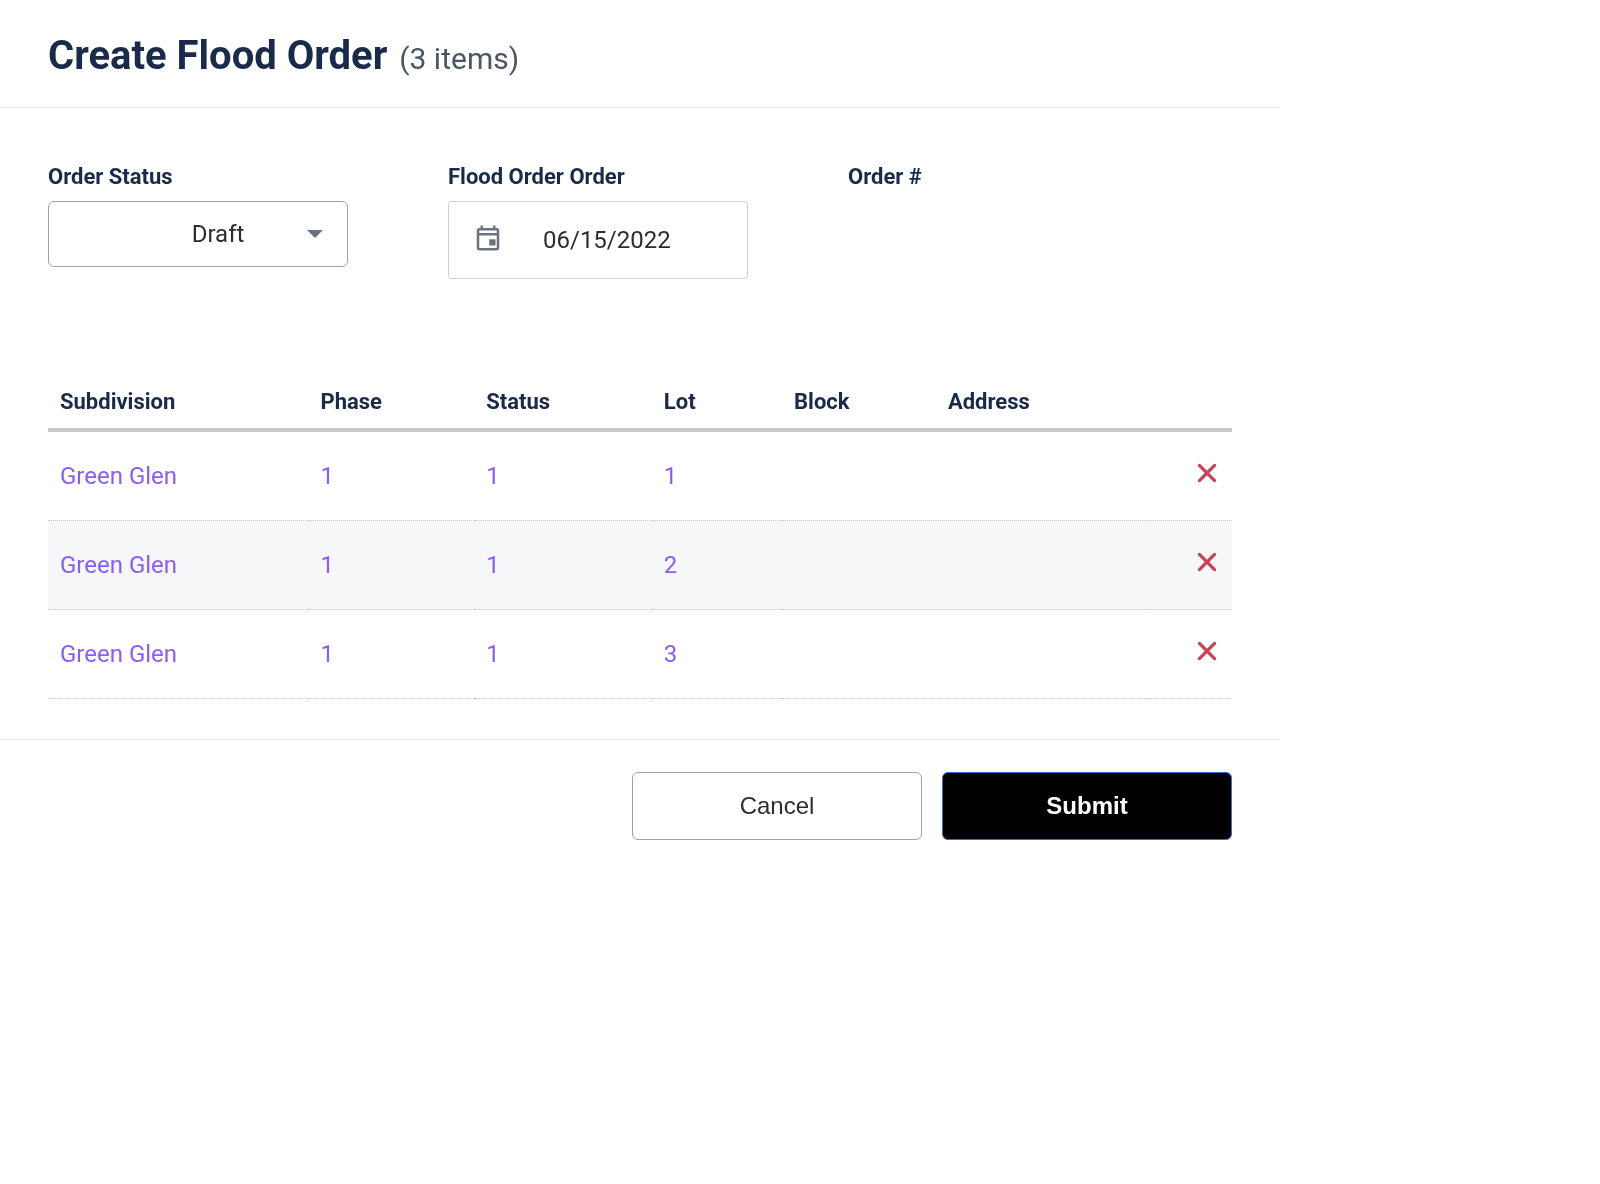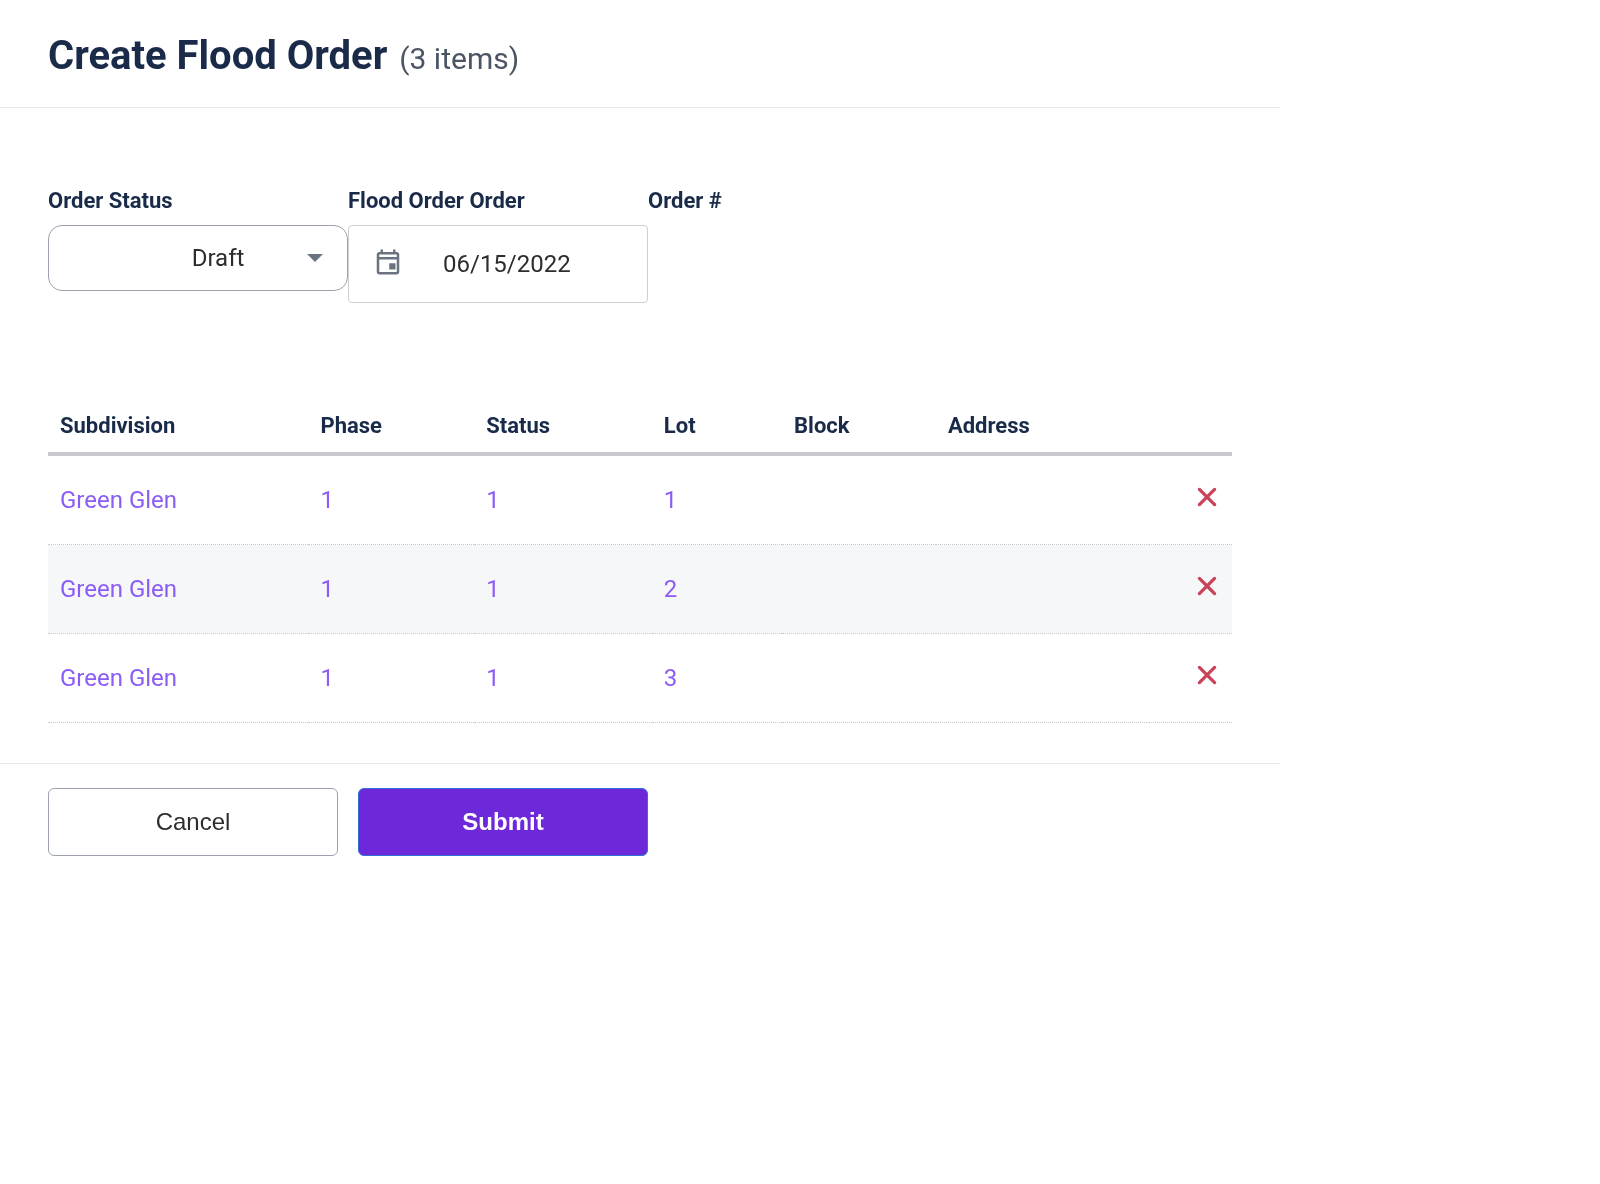--- a/index.html
+++ b/index.html
@@ -28,39 +28,39 @@
       font-weight: 400;
       color: #4b5563;
       margin-left: 8px;
       text-align: right;
     }
     .form-section {
       padding: 56px 48px 40px 48px;
     }
     .form-row {
       display: flex;
+      gap: 100px;
       margin-bottom: 56px;
-      margin-top: 24px;
     }
     .form-group {
       display: flex;
       flex-direction: column;
     }
     .form-label {
       font-size: 22px;
       font-weight: 700;
       color: #1a2b4a;
       margin-bottom: 12px;
     }
     .select-wrapper {
       position: relative;
       width: 300px;
       height: 66px;
       border: 1px solid #9ca3af;
-      border-radius: 14px;
+      border-radius: 6px;
       display: flex;
       align-items: center;
       justify-content: center;
       background: #ffffff;
       cursor: pointer;
     }
     .select-value {
       font-size: 24px;
       color: #2d2d2d;
       text-align: center;
@@ -145,44 +145,44 @@
     }
     .delete-icon svg {
       width: 26px;
       height: 26px;
       stroke: #c94257;
       stroke-width: 3;
       stroke-linecap: round;
     }
     .footer {
       border-top: 1px solid #e5e7eb;
-      padding: 24px 48px;
-      display: flex;
-      justify-content: flex-start;
+      padding: 32px 48px;
+      display: flex;
+      justify-content: flex-end;
       gap: 20px;
     }
     .btn {
       height: 68px;
       border-radius: 6px;
       font-size: 24px;
       font-weight: 500;
       padding: 0 56px;
       cursor: pointer;
       display: flex;
       align-items: center;
       justify-content: center;
     }
     .btn-cancel {
       background: #ffffff;
       border: 1px solid #9ca3af;
       color: #2d2d2d;
       width: 290px;
     }
     .btn-submit {
-      background: #6d28d9;
+      background: #000000;
       border: 1px solid #2f6fd6;
       color: #ffffff;
       width: 290px;
       font-weight: 600;
     }
   </style>
 </head>
 <body>
 
 <div class="header">

